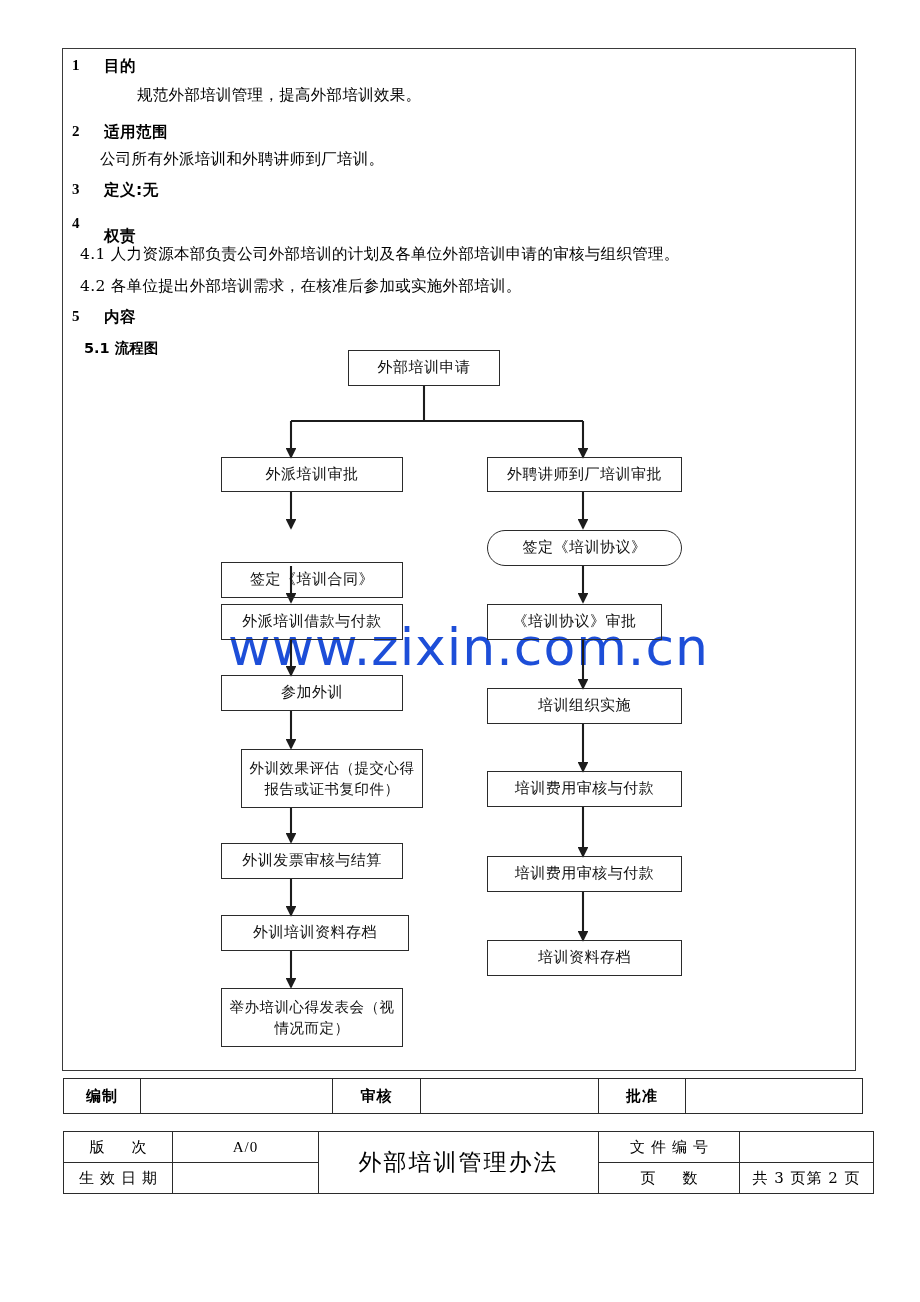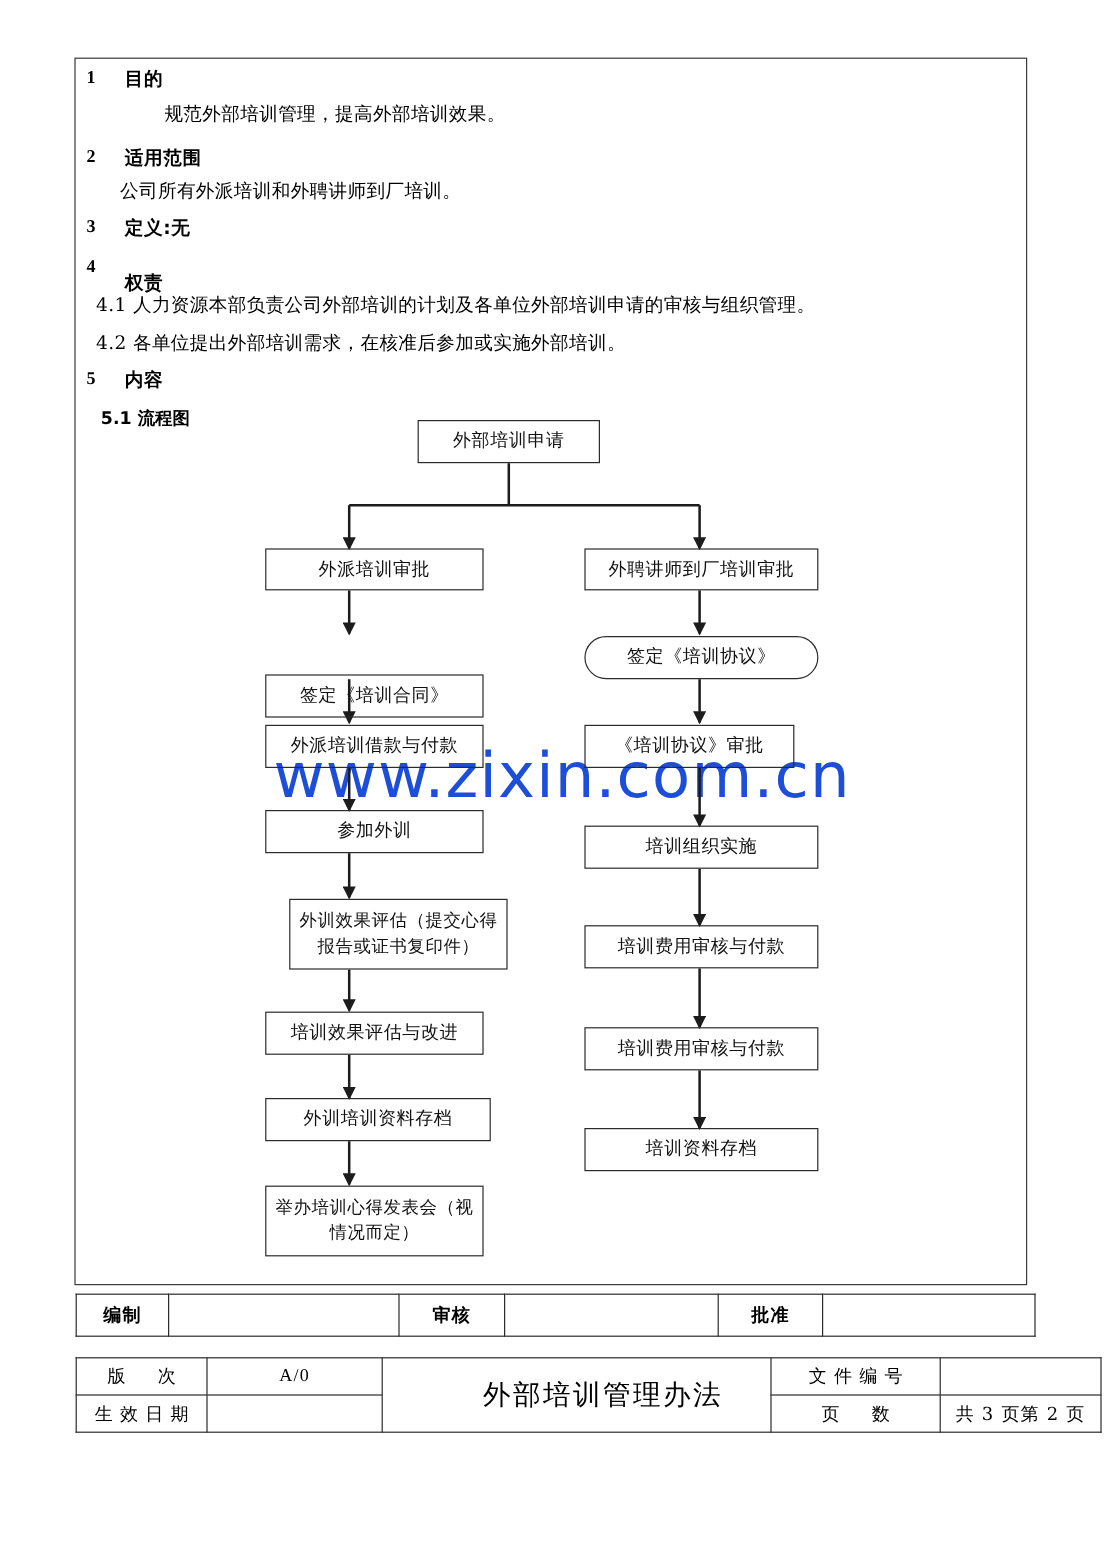--- a/index.html
+++ b/index.html
@@ -185,21 +185,21 @@
   </g>
 </svg>
 
 <div class="fbox" style="left:348px; top:350px; width:152px; height:36px;">外部培训申请</div>
 
 <div class="fbox" style="left:221px; top:457px; width:182px; height:35px;">外派培训审批</div>
 <div class="fbox" style="left:221px; top:530px; width:182px; height:36px;margin-top:32px;">签定《培训合同》</div>
 <div class="fbox" style="left:221px; top:604px; width:182px; height:36px;">外派培训借款与付款</div>
 <div class="fbox" style="left:221px; top:675px; width:182px; height:36px;">参加外训</div>
 <div class="fbox two-line" style="left:221px; top:749px; width:182px; height:59px; padding:0 6px;margin-left:20px;">外训效果评估（提交心得报告或证书复印件）</div>
-<div class="fbox" style="left:221px; top:843px; width:182px; height:36px;">培训效果评估与改进</div>
+<div class="fbox" style="left:221px; top:843px; width:182px; height:36px;">外训发票审核与结算</div>
 <div class="fbox" style="left:221px; top:915px; width:188px; height:36px;">外训培训资料存档</div>
 <div class="fbox two-line" style="left:221px; top:988px; width:182px; height:59px; padding:0 6px;">举办培训心得发表会（视情况而定）</div>
 
 <div class="fbox" style="left:487px; top:457px; width:195px; height:35px;">外聘讲师到厂培训审批</div>
 <div class="fbox" style="left:487px; top:530px; width:195px; height:36px;border-radius:18px;">签定《培训协议》</div>
 <div class="fbox" style="left:487px; top:604px; width:175px; height:36px;">《培训协议》审批</div>
 <div class="fbox" style="left:487px; top:688px; width:195px; height:36px;">培训组织实施</div>
 <div class="fbox" style="left:487px; top:771px; width:195px; height:36px;">培训费用审核与付款</div>
 <div class="fbox" style="left:487px; top:856px; width:195px; height:36px;">培训费用审核与付款</div>
 <div class="fbox" style="left:487px; top:940px; width:195px; height:36px;">培训资料存档</div>
@@ -215,21 +215,21 @@
     <td style="width:176px;"></td>
   </tr>
 </tbody>
   </table>
 
 <table class="tbl" id="footer-table">
   <tbody>
       <tr>
     <td class="spaced" style="width:102px;">版　次</td>
     <td class="ver" style="width:145px;">A/0</td>
-    <td class="doc-title" rowspan="2" style="width:279px;padding-left:44px;">外部培训管理办法</td>
+    <td class="doc-title" rowspan="2" style="width:279px;">外部培训管理办法</td>
     <td class="spaced" style="width:134px;">文件编号</td>
     <td style="width:133px;"></td>
   </tr>
   <tr>
     <td class="spaced">生效日期</td>
     <td></td>
     <td class="spaced">页　数</td>
     <td>共 3 页第 2 页</td>
   </tr>
 </tbody>

